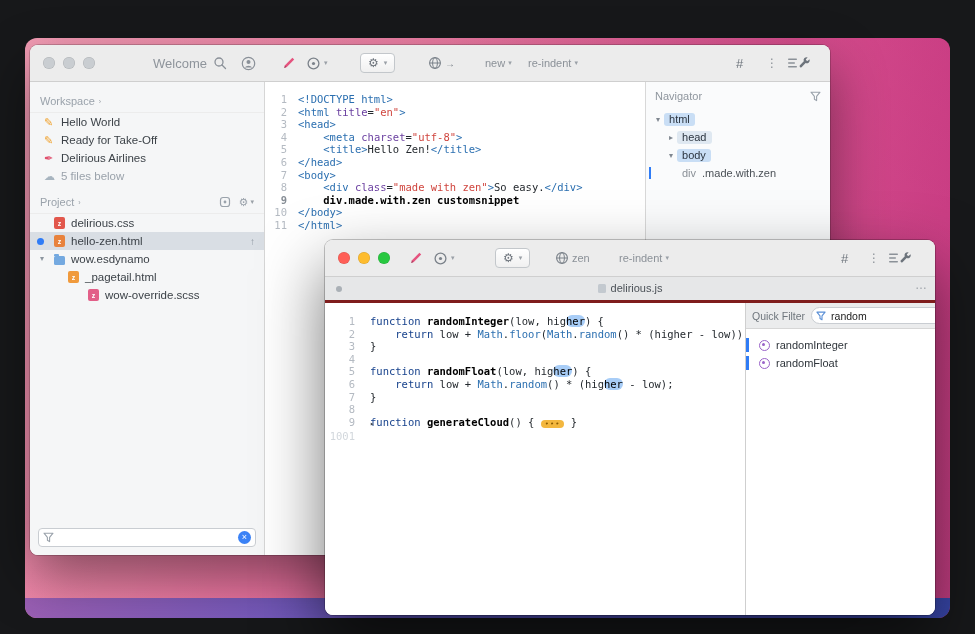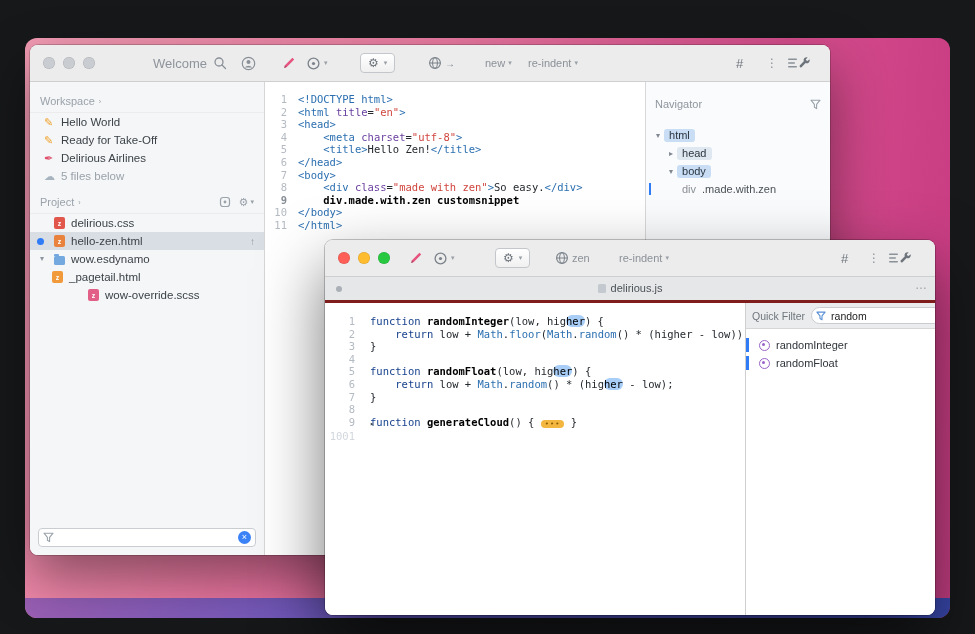--- a/index.html
+++ b/index.html
@@ -85,21 +85,21 @@
   .tok-boldtext{color:#000;font-weight:bold}
   .tok-kw{color:#16418c}
   .tok-fn{color:#000;font-weight:bold}
   .tok-math{color:#2b6fb0}
   .tok-meth{color:#2b6fb0}
   .tok-hl{background:#a8cdf7;border-radius:6px}
   .tok-fold{background:#f3b73f;border-radius:7px;padding:0 4px;color:#8a5a00;font-size:7px;letter-spacing:1px}
 
   
   .navigator{width:185px;min-width:185px;border-left:1px solid #d8d8d8;background:#fafbfc;box-sizing:border-box}
-  .nav-header{height:28px;display:flex;align-items:center;padding:8px 9px;color:#8f969e;font-size:11px}
+  .nav-header{height:28px;display:flex;align-items:center;padding:0 9px;color:#8f969e;font-size:11px}
   .nav-header .spacer{flex:1}
   .nav-row{position:relative;height:18px;display:flex;align-items:center;font-size:11px;color:#2c3540}
   .ntri{margin-right:4px;font-size:8px;color:#7f8790}
   .nav-pill{padding:0.5px 5px;border-radius:3px}
   .pill-blue{background:#c9def5}
   .pill-light{background:#dfe8f1}
   .nav-el{color:#8a9097}
   .nav-detail{color:#4a5056;margin-left:6px}
   .nav-caret{position:absolute;left:3px;top:3px;width:2px;height:12px;background:#2f7cf6}
 
@@ -245,21 +245,21 @@
             <span class="sel-dot"></span>
             <span class="file-icon ic-html">z</span>
             <span class="file-label">hello-zen.html</span>
             <span class="up-arrow">↑</span>
           </div>
           <div class="file-row" style="padding-left: 24px;">
             <span class="ftri">▾</span>
             <span class="file-icon ic-folder"></span>
             <span class="file-label">wow.esdynamo</span>
           </div>
-          <div class="file-row" style="padding-left: 22px;">
+          <div class="file-row" style="padding-left: 38px;">
             <span class="file-icon ic-zen">z</span>
             <span class="file-label">_pagetail.html</span>
           </div>
           <div class="file-row" style="padding-left: 58px;">
             <span class="file-icon ic-scss">z</span>
             <span class="file-label">wow-override.scss</span>
           </div>
         </div>
 
       <div class="sb-filter">

